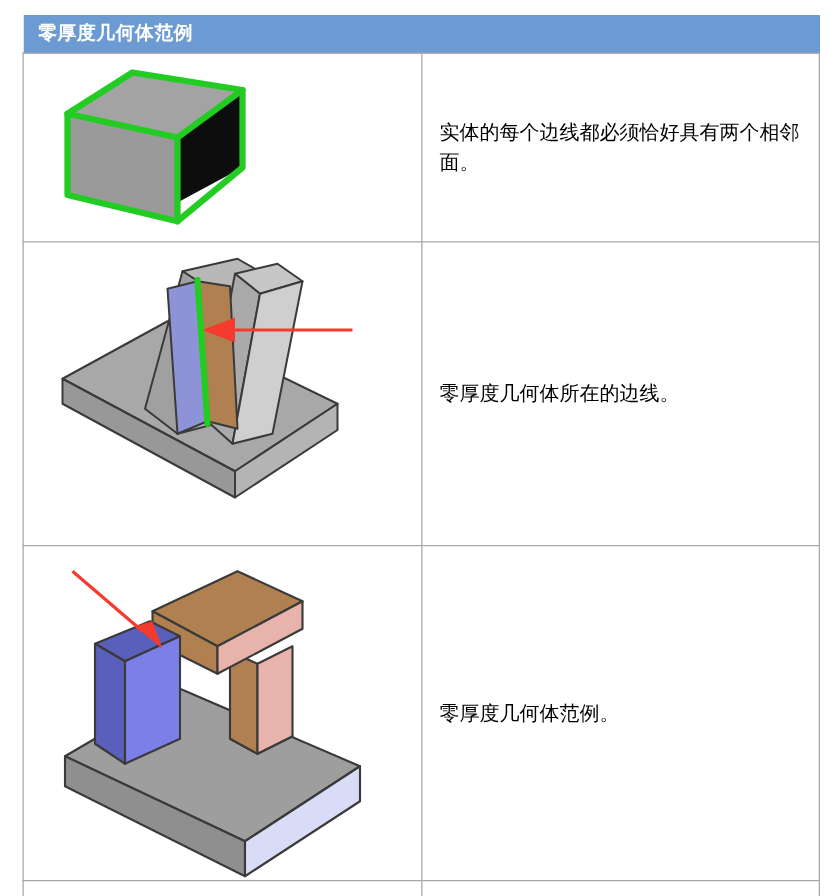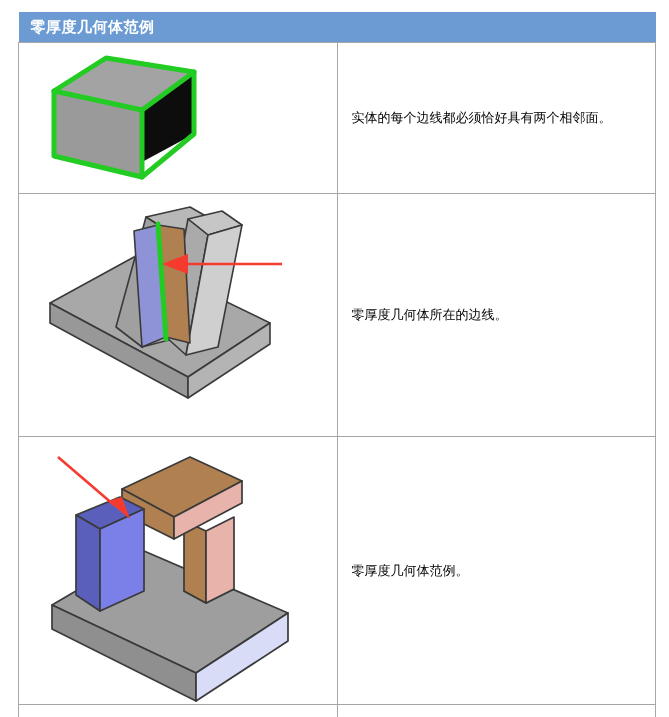--- a/index.html
+++ b/index.html
@@ -57,21 +57,21 @@
     vertical-align: middle;
     padding: 0;
     background: #ffffff;
   }
 
   .col-img { width: 282px; }
   .col-txt { width: 354px; }
 
   .txt-cell {
     padding: 6px 14px;
-    font-size: 13px;
+    font-size: 16px;
     color: #000000;
     line-height: 1.5;
     font-family: "DejaVu Sans", "Liberation Sans", sans-serif;
   }
 
   .fig {
     display: block;
     margin: 0 auto;
   }
 

